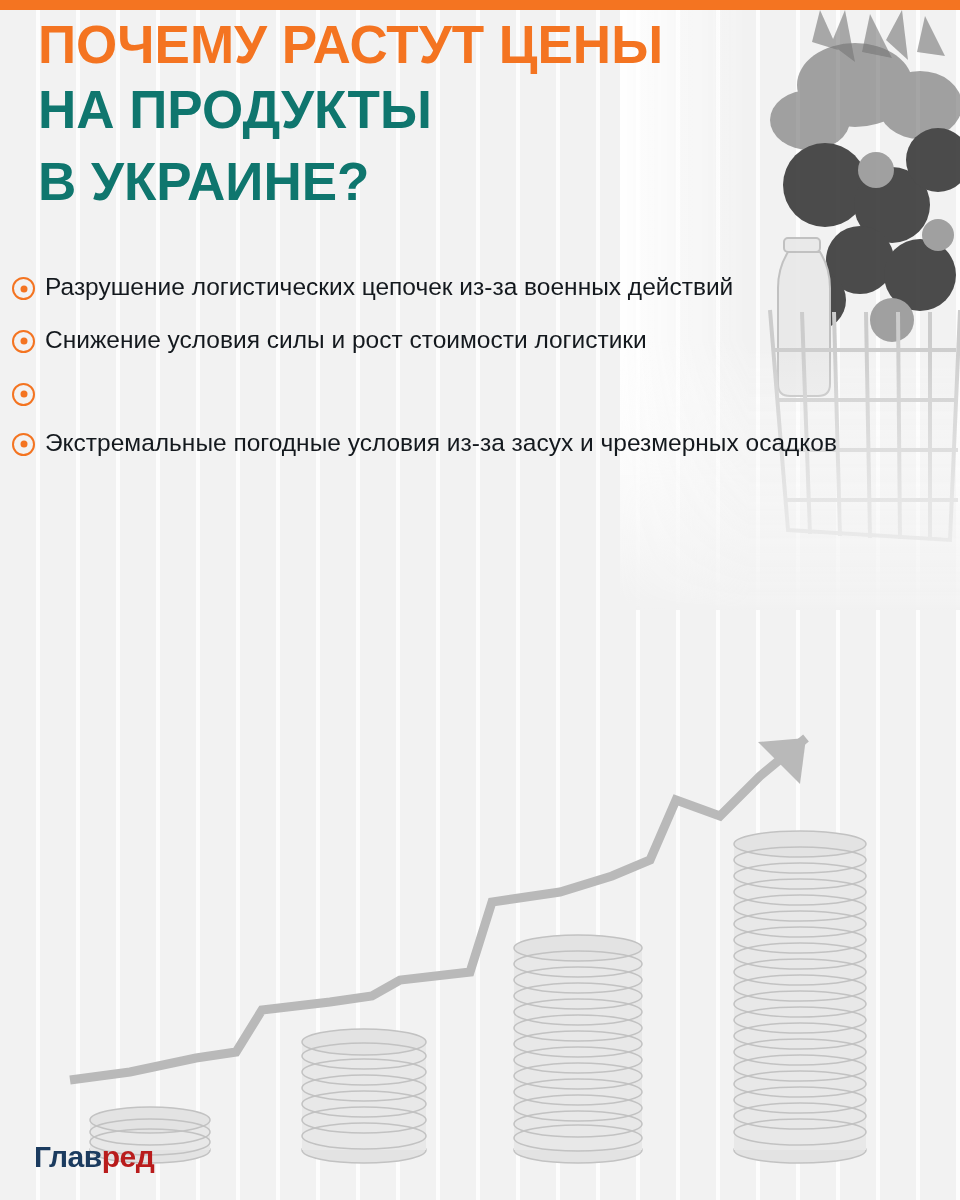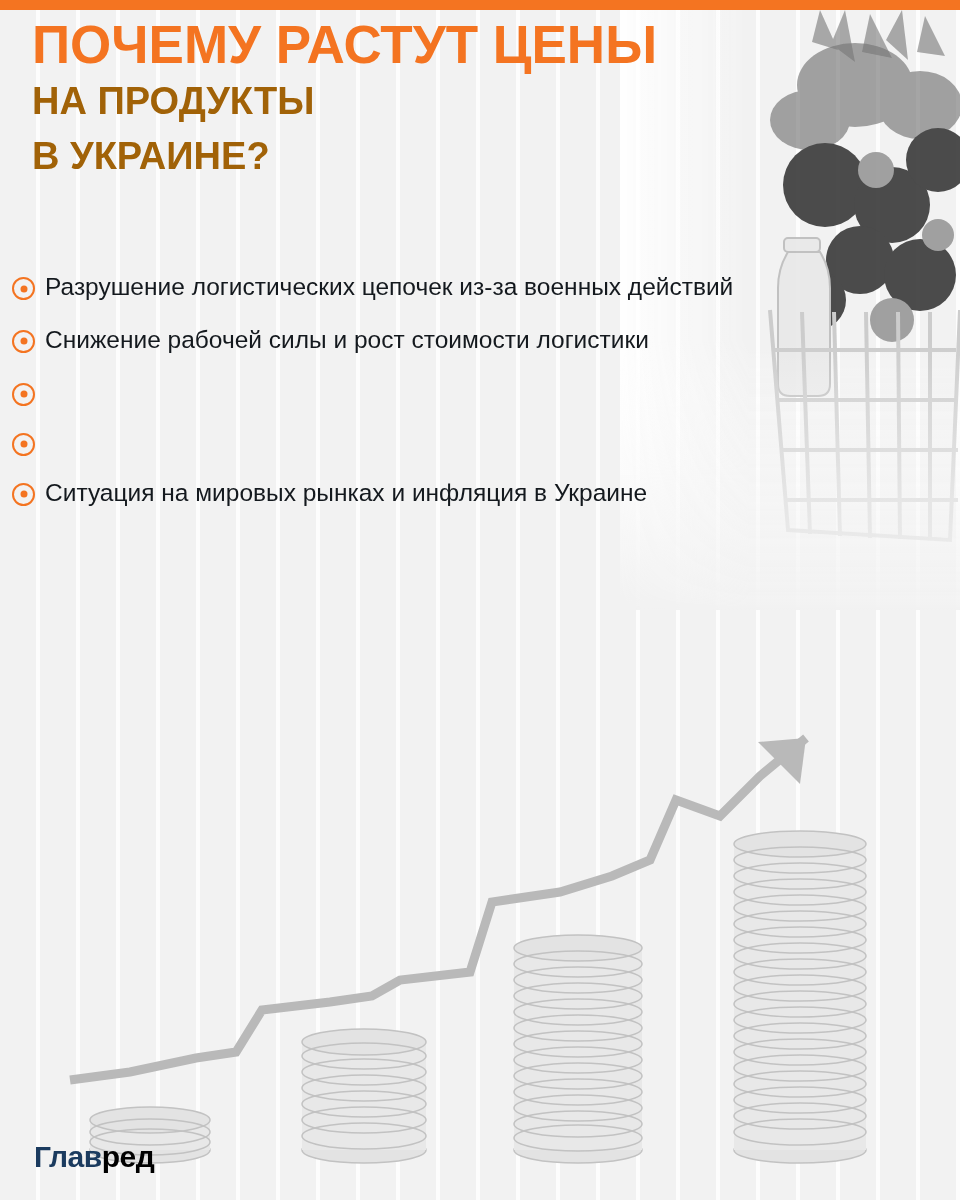--- a/index.html
+++ b/index.html
@@ -61,38 +61,38 @@
     bottom: 0;
     width: 960px;
     height: 520px;
     z-index: 3;
   }
   .chart-area svg { display: block; width: 100%; height: 100%; }
 
   
   .headline {
     position: absolute;
-    left: 32px;
+    left: 38px;
     top: 18px;
     z-index: 20;
     width: 700px;
   }
   .headline .l1 {
     font-size: 53px;
     line-height: 1.03;
     font-weight: bold;
     color: #f47421;
     letter-spacing: 0px;
     white-space: nowrap;
   }
   .headline .l2, .headline .l3 {
-    font-size: 38px;
+    font-size: 53px;
     line-height: 1.1;
     font-weight: bold;
-    color: #a16207;
+    color: #0f766e;
     white-space: nowrap;
   }
   .headline .l2 { margin-top: 8px; }
   .headline .l3 { margin-top: 14px; }
 
   
   .bullets {
     position: absolute;
     left: 12px;
     top: 272px;
@@ -136,21 +136,21 @@
   .logo {
     position: absolute;
     left: 34px;
     bottom: 26px;
     z-index: 30;
     font-size: 30px;
     font-weight: bold;
     letter-spacing: -0.5px;
   }
   .logo .a { color: #1b3b5f; }
-  .logo .b { color: #000000; }
+  .logo .b { color: #b91c1c; }
 </style>
 </head>
 <body>
 
 <div class="poster">
 
   <div class="top-bar"></div>
   <div class="stripes"></div>
 
   <div class="photo">
@@ -302,31 +302,28 @@
     <div class="l3">В УКРАИНЕ?</div>
   </div>
 
   <div class="bullets">
     <div class="bullet">
       <span class="bullet-marker"></span>
       <span class="bullet-text">Разрушение логистических цепочек из-за военных действий</span>
     </div>
     <div class="bullet">
       <span class="bullet-marker"></span>
-      <span class="bullet-text">Снижение рабочей силы и рост стоимости логистики</span>
+      <span class="bullet-text">Снижение условия силы и рост стоимости логистики</span>
     </div>
     <div class="bullet">
       <span class="bullet-marker"></span>
     </div>
     <div class="bullet">
       <span class="bullet-marker"></span>
-    </div>
-    <div class="bullet">
-      <span class="bullet-marker"></span>
-      <span class="bullet-text">Ситуация на мировых рынках и инфляция в Украине</span>
+      <span class="bullet-text">Экстремальные погодные условия из-за засух и чрезмерных осадков</span>
     </div>
   </div>
 
   <div class="logo">
     <span class="a">Глав</span><span class="b">ред</span>
   </div>
 
 </div>
 
 </body></html>

